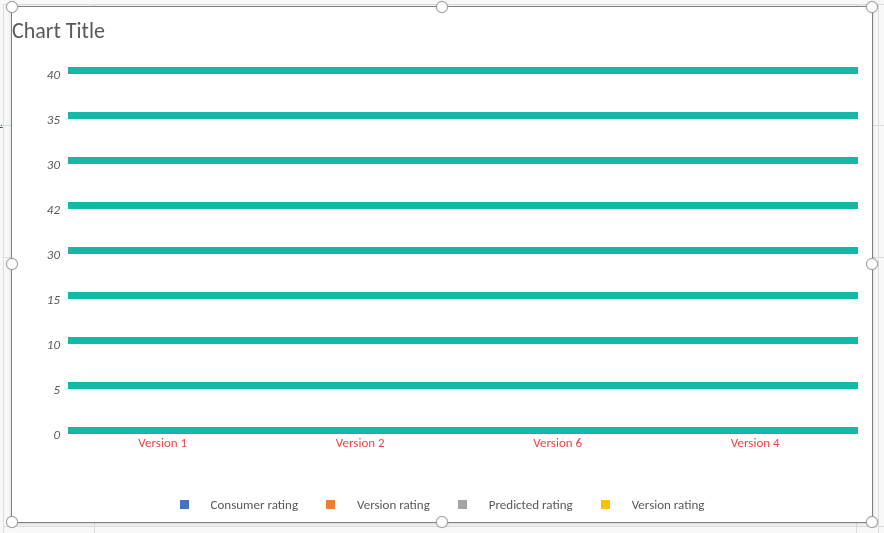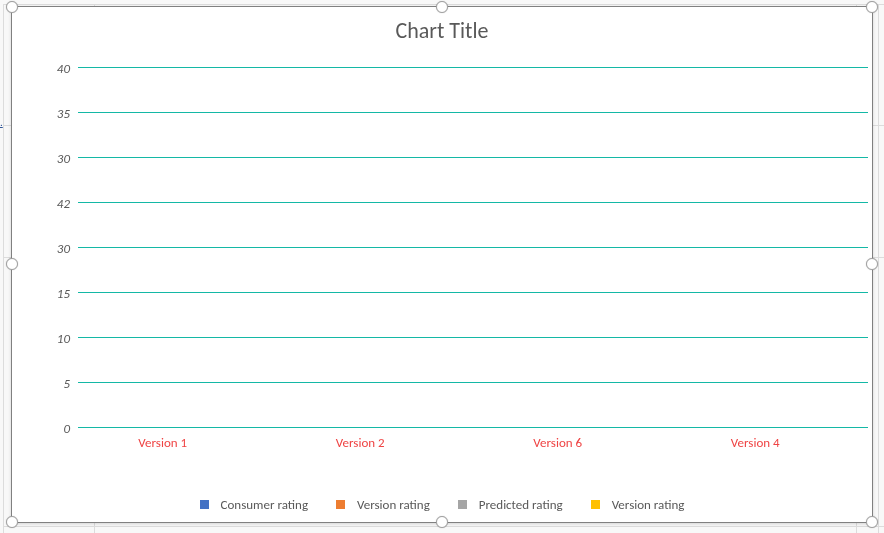--- a/index.html
+++ b/index.html
@@ -53,43 +53,42 @@
     border: 1px solid #a0a0a0;
     border-radius: 50%;
     box-shadow: 0 0 1px rgba(0,0,0,0.3);
     z-index: 50;
   }
   .chart-title {
     position: absolute;
     left: 0;
     top: 10px;
     width: 100%;
-    text-align: center;
     font-size: 22px;
     color: #595959;
   }
   .plot {
     position: absolute;
     left: 52px;
     top: 60px;
     width: 790px;
     height: 360px;
   }
   .plot-grid {
     position: absolute;
     left: 0;
     top: 0;
     width: 100%;
     height: 100%;
   }
   .plot-grid .gline {
     position: absolute;
-    left: 14px;
-    width: 100%;
-    border-top: 1px solid #14b8a6;
+    left: 4px;
+    width: 100%;
+    border-top: 7px solid #14b8a6;
     font-style: italic;
   }
   .y-tick {
     position: absolute;
     right: 100%;
     margin-right: 8px;
     transform: translateY(-50%);
     font-size: 13px;
     color: #595959;
     text-align: right;
@@ -129,21 +128,21 @@
     width: 100%;
     display: flex;
     justify-content: center;
     gap: 28px;
     font-size: 13px;
     color: #595959;
   }
   .legend-item {
     display: flex;
     align-items: center;
-    gap: 12px;
+    gap: 22px;
   }
   .swatch {
     width: 9px;
     height: 9px;
   }
 </style>
 </head>
 <body>
 
 <div class="stage">

